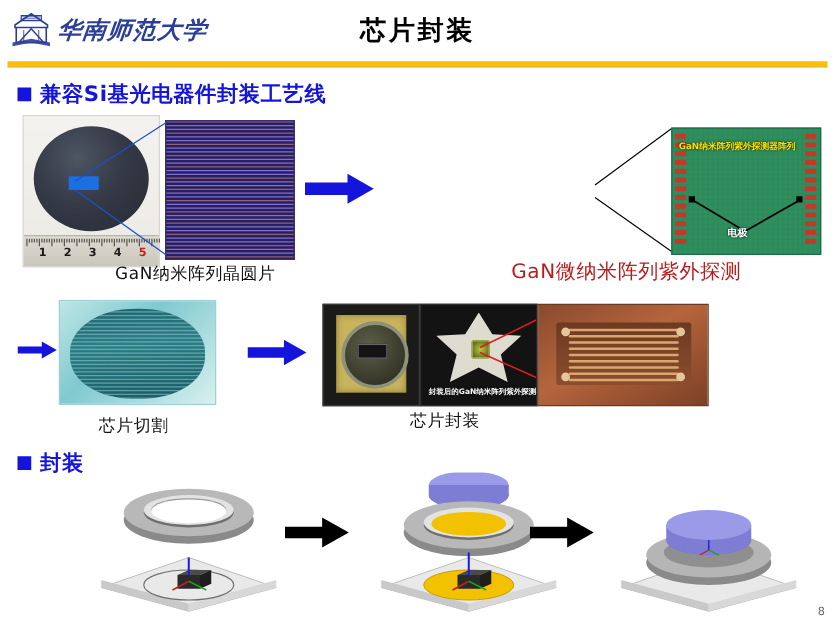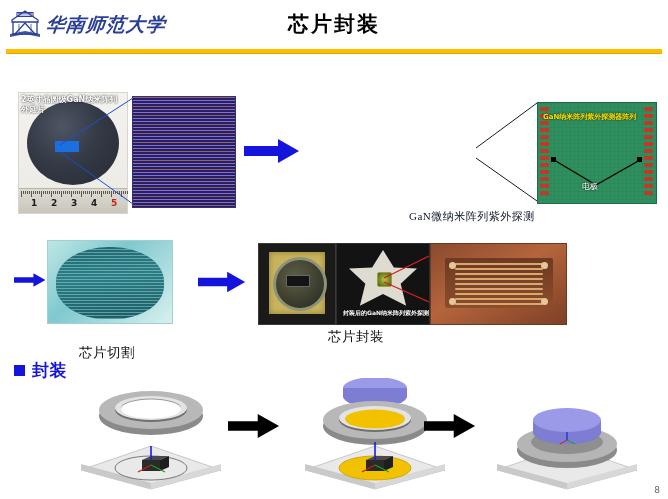--- a/index.html
+++ b/index.html
@@ -28,21 +28,21 @@
   .title-rule{position:absolute;left:6px;top:49px;width:656px;height:4px;background:#ffbf00;}
   .title-rule2{position:absolute;left:6px;top:53px;width:656px;height:1px;background:#e0a800;}
 
   
   .section-head{position:absolute;display:flex;align-items:center;gap:7px;}
   .bullet-sq{width:11px;height:11px;background:#1414dc;display:inline-block;}
   .section-text{font-size:17px;font-weight:700;color:#1414dc;letter-spacing:0.5px;white-space:nowrap;}
   #sec1{left:14px;top:64px;}
   #sec2{left:14px;top:359px;}
   .cap{position:absolute;font-size:13.5px;color:#111;letter-spacing:0.5px;white-space:nowrap;}
-  .cap2{position:absolute;font-size:11px;color:#0f172a;letter-spacing:0.5px;line-height:15px;font-family:Liberation Serif, serif;}
+  .cap2{position:absolute;font-size:16px;color:#b91c1c;letter-spacing:0.5px;line-height:15px;}
 
   
   .wafer-photo{
     position:absolute;left:18px;top:92px;width:108px;height:120px;
     background:linear-gradient(#f4f2ee,#eceae5);
     border:1px solid #d8d5ce;
   }
   .wafer-disc{
     position:absolute;left:8px;top:8px;width:92px;height:84px;border-radius:50%;
     background:radial-gradient(ellipse at 38% 30%, #4e5563 0%, #343a46 45%, #262a33 100%);
@@ -105,21 +105,21 @@
   .board-grid{position:absolute;inset:0;
     background-image:linear-gradient(#2b845680 1px,transparent 1px),linear-gradient(90deg,#2b845680 1px,transparent 1px);
     background-size:4px 4px;}
   .pads{position:absolute;top:2px;height:96px;width:10px;}
   .pads i{position:absolute;width:9px;height:4px;background:#c0392b;left:0;}
   .board-title{
     position:absolute;left:5px;top:9px;font-size:7px;font-weight:700;color:#ffe100;
     text-shadow:0 0 2px #000;white-space:nowrap;
   }
   .elec-label{
-    position:absolute;left:44px;top:78px;font-size:8px;color:#fff;font-weight:400;
+    position:absolute;left:44px;top:78px;font-size:8px;color:#fff;font-weight:700;
     text-shadow:0 0 2px #000;
   }
 
   
   .dice{
     position:absolute;left:47px;top:240px;width:124px;height:82px;
     background:linear-gradient(135deg,#bfe6e6,#7fc9cf 40%,#d9f0ef 100%);
     border:1px solid #9fd0d2;overflow:hidden;
   }
   .dice-disc{
@@ -192,25 +192,28 @@
         </svg>
       </span>
       <span class="logo-text">华南师范大学</span>
     </div>
 
     <div class="slide-title">芯片封装</div>
     <div class="title-rule"></div>
     <div class="title-rule2"></div>
   </div>
 
+  <div class="section-head" id="sec1">
+    <span class="bullet-sq"></span>
+    <span class="section-text">兼容Si基光电器件封装工艺线</span>
+  </div>
 
   <div class="wafer-photo">
     <div class="wafer-disc"></div>
     <div class="wafer-flat"></div>
-    <div class="wafer-label">2英寸晶圆级GaN纳米阵列外延片</div>
     <div class="ruler">
       <div class="tickrow" id="ruler-ticks">
           <i style="left: 2px; height: 6px;"></i>
           <i style="left: 4px; height: 3px;"></i>
           <i style="left: 6px; height: 3px;"></i>
           <i style="left: 8px; height: 3px;"></i>
           <i style="left: 10px; height: 3px;"></i>
           <i style="left: 12px; height: 6px;"></i>
           <i style="left: 14px; height: 3px;"></i>
           <i style="left: 16px; height: 3px;"></i>
@@ -360,20 +363,21 @@
     <div class="board-title">GaN纳米阵列紫外探测器阵列</div>
     <svg style="position:absolute;left:0;top:0;width:118px;height:100px">
       <line x1="16" y1="57" x2="58" y2="82" stroke="#000" stroke-width="1.4"></line>
       <line x1="58" y1="82" x2="102" y2="57" stroke="#000" stroke-width="1.4"></line>
       <rect x="13" y="54" width="5" height="5" fill="#000"></rect>
       <rect x="99" y="54" width="5" height="5" fill="#000"></rect>
     </svg>
     <div class="elec-label">电极</div>
   </div>
 
+  <div class="cap" style="left:92px;top:210px;">GaN纳米阵列晶圆片</div>
   <div class="cap2" style="left:409px;top:209px;">
     <div>GaN微纳米阵列紫外探测</div>
   </div>
 
   <div class="barrow" style="left:14px;top:268px;">
     <svg width="32" height="24" viewBox="0 0 56 26">
       <path d="M0 8 L34 8 L34 1 L55 13 L34 25 L34 18 L0 18 Z" fill="#1414dc"></path>
     </svg>
   </div>
 
@@ -439,21 +443,21 @@
         <div class="cu-trace" style="left: 10px; top: 35px; width: 88px;"></div>
         <div class="cu-trace" style="left: 10px; top: 40px; width: 88px;"></div>
         <div class="cu-trace" style="left: 10px; top: 45px; width: 88px;"></div>
         <div class="cu-pad" style="left: 4px; top: 4px;"></div>
         <div class="cu-pad" style="left: 96px; top: 4px;"></div>
         <div class="cu-pad" style="left: 4px; top: 40px;"></div>
         <div class="cu-pad" style="left: 96px; top: 40px;"></div>
       </div>
   </div>
 
-  <div class="cap" style="left:79px;top:344px;">芯片切割</div>
+  <div class="cap" style="left:79px;top:332px;">芯片切割</div>
   <div class="cap" style="left:328px;top:328px;">芯片封装</div>
 
   <div class="section-head" id="sec2">
     <span class="bullet-sq"></span>
     <span class="section-text">封装</span>
   </div>
 
   <svg class="pk3d" style="left:66px;top:386px;" width="170" height="108" viewBox="0 0 170 108">
 
     <ellipse cx="85" cy="30" rx="52" ry="19" fill="#8a8a8a"></ellipse>

